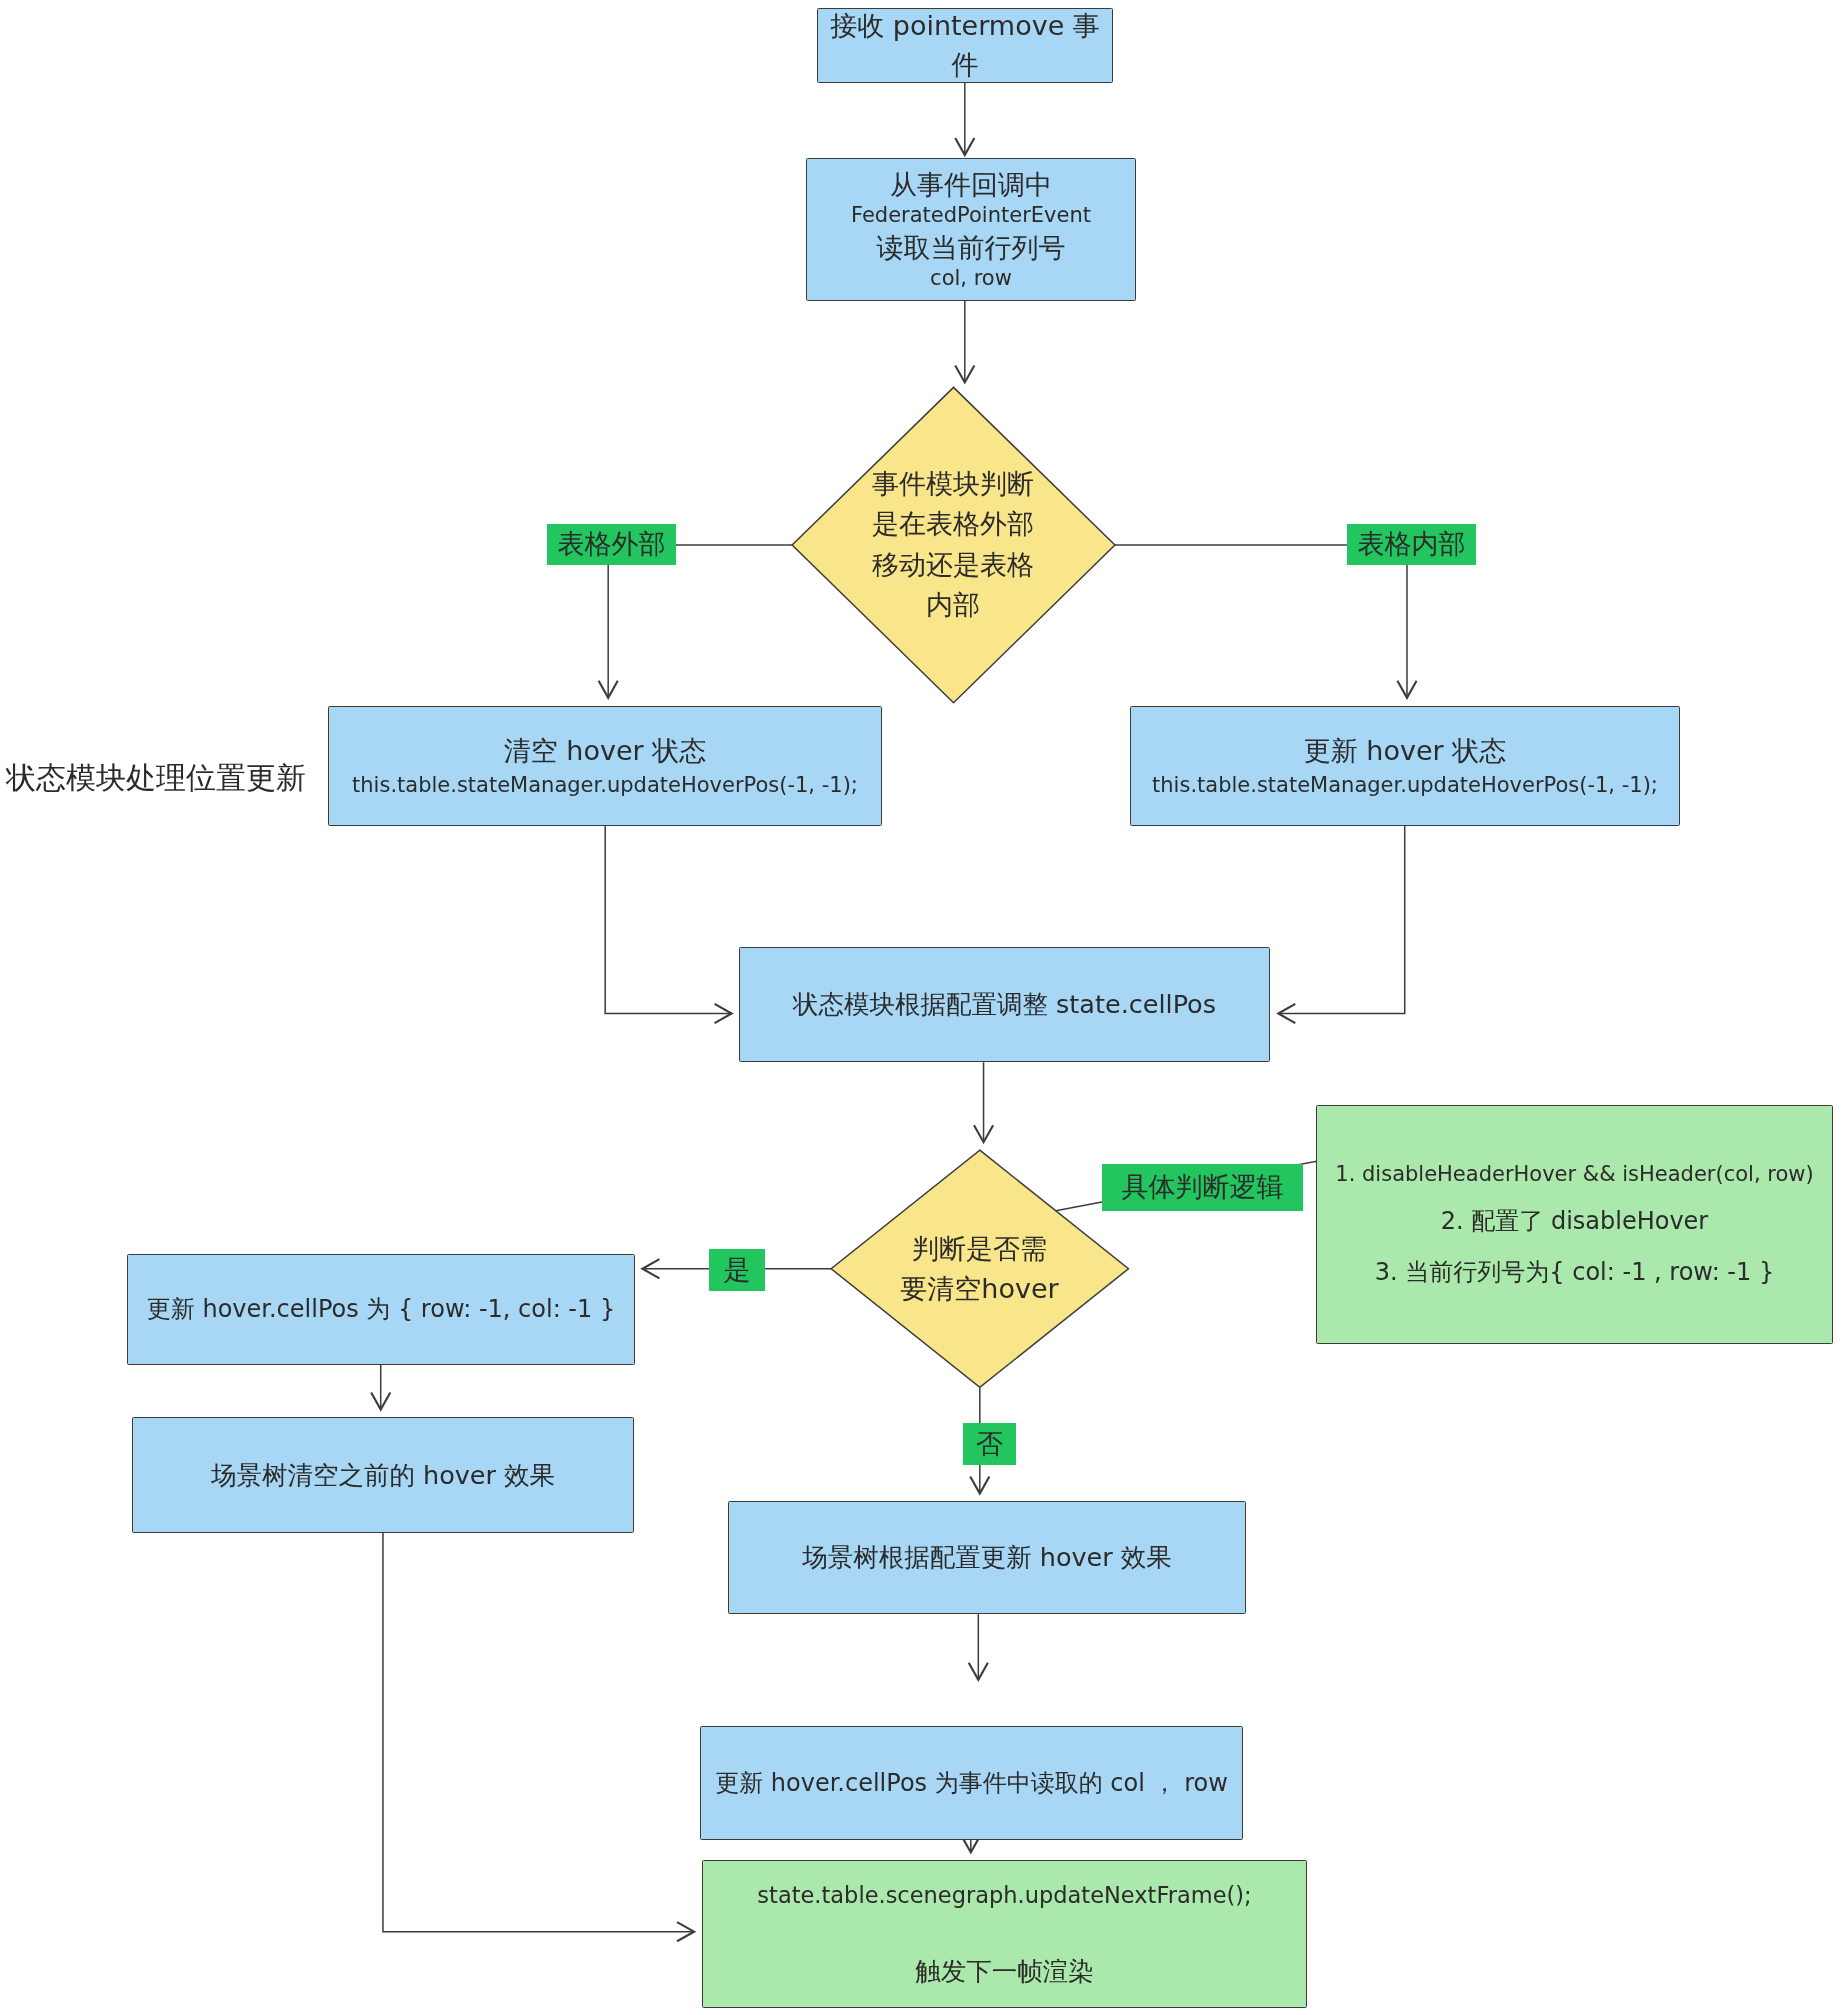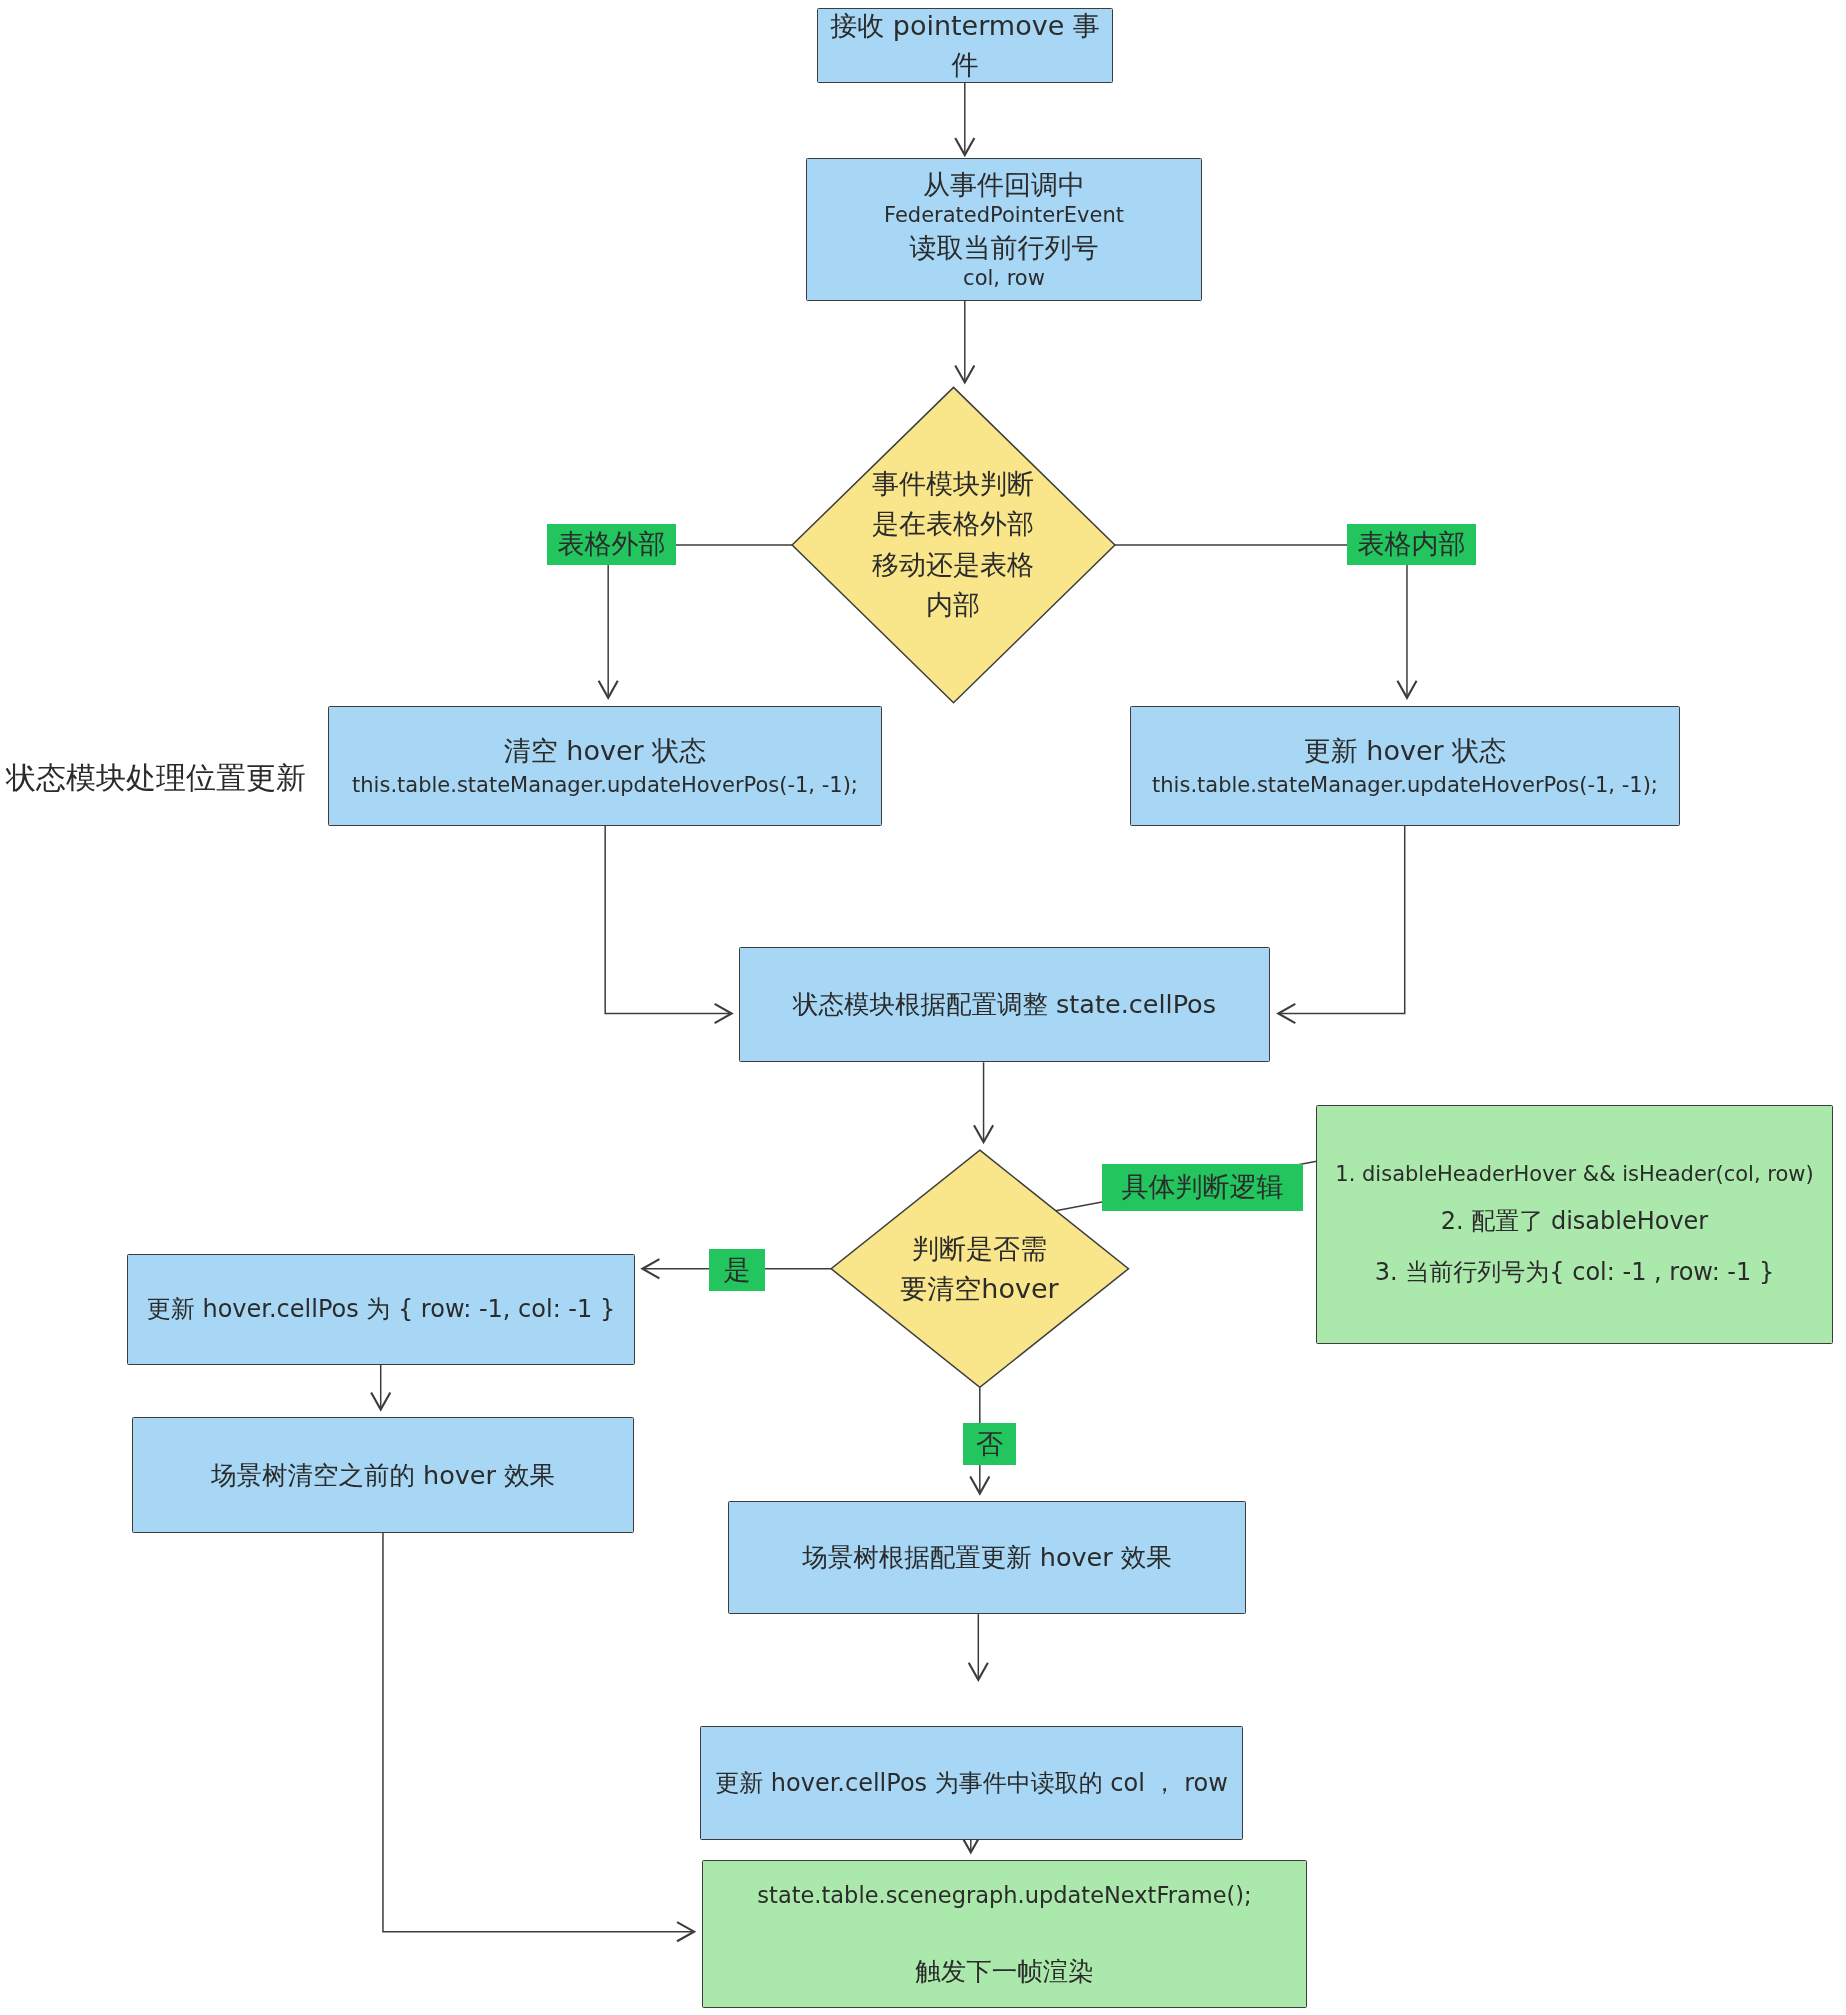--- a/index.html
+++ b/index.html
@@ -99,21 +99,21 @@
     </g>
 
     <polygon points="1270,516 1485,726 1270,936 1055,726" fill="#f9e58a" stroke="#3c3c3c" stroke-width="2"></polygon>
     <polygon points="1305,1532 1503,1690 1305,1848 1107,1690" fill="#f9e58a" stroke="#3c3c3c" stroke-width="2"></polygon>
   </svg>
 
   <div class="node rect blue fs36" style="left:817px;top:7.5px;width:296px;height:75px;">
     <div>接收 pointermove 事件</div>
   </div>
 
-  <div class="node rect blue fs36" style="left:806px;top:158px;width:396px;height:143px;line-height:1.3;">
+  <div class="node rect blue fs36" style="left:806px;top:158px;width:330px;height:143px;line-height:1.3;">
     <div>从事件回调中</div>
     <div class="code">FederatedPointerEvent</div>
     <div>读取当前行列号</div>
     <div class="code">col, row</div>
   </div>
 
   <div class="diamond-text" style="left:803px;top:420px;width:300px;height:249px;">
     <div>事件模块判断</div>
     <div>是在表格外部</div>
     <div>移动还是表格</div>

